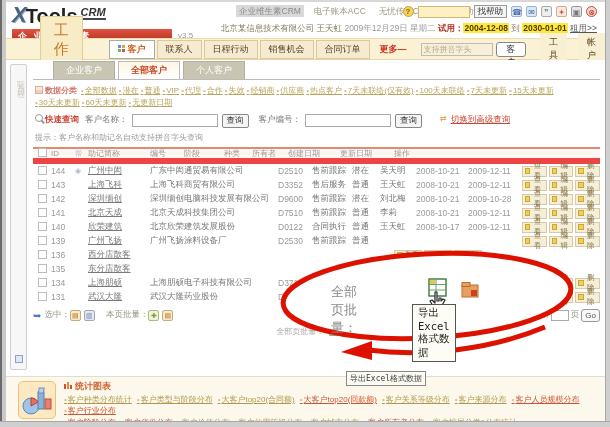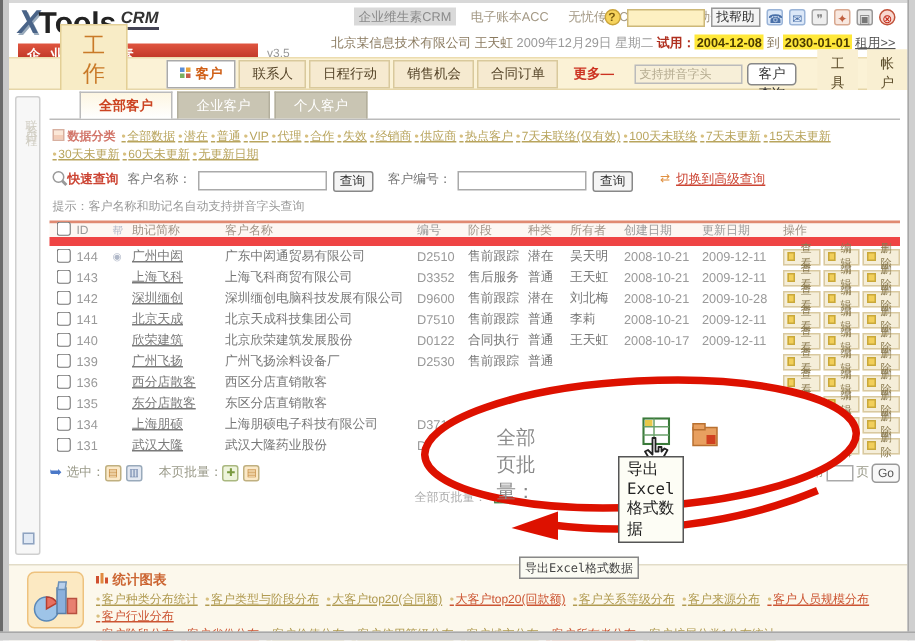--- a/index.html
+++ b/index.html
@@ -42,21 +42,21 @@
   .tab.active { background:#ffffff; border-color:#aaa; color:#d06018; font-weight:bold; }
   .tab.active .grid-ico { display:inline-block; width:7px; height:7px; background:
       linear-gradient(#5b8ed6,#5b8ed6) 0 0/3px 3px no-repeat,
       linear-gradient(#e8a23c,#e8a23c) 4px 0/3px 3px no-repeat,
       linear-gradient(#7ab061,#7ab061) 0 4px/3px 3px no-repeat,
       linear-gradient(#c75b4a,#c75b4a) 4px 4px/3px 3px no-repeat; margin-right:3px; }
   .tab.more { background:none; border:none; color:#cc3322; font-weight:bold; }
   .nav-search { width:72px; height:13px; background:#f7efd8; border:1px solid #bbb; font-size:8px; color:#999; padding:0 2px; margin-left:4px; }
   .nav-search::placeholder { color:#b5ab90; }
   .nav-search-btn { height:15px; background:#fff; border:1px solid #888; border-radius:3px; font-size:9px; color:#333; padding:0 6px; margin-left:3px; }
-  .right-btns { display:flex; margin-left:14px; gap:6px;align-items:flex-end; }
+  .right-btns { display:flex; margin-left:14px; gap:11px;align-items:flex-end; }
   .rbtn { font-size:9px; color:#5a4a28; background:#f9efd2; padding:2px 8px; border:1px solid #f9efd2; }
 
   
   .content { position:absolute; left:6px; top:60px; width:599px; height:316px; background:#ffffff; }
   .side-strip { position:absolute; left:4px; top:4px; width:17px; height:306px; background:#f7f7f7; border:1px solid #cfcfcf; border-radius:2px; }
   .side-label { position:absolute; left:3px; top:8px; writing-mode:vertical-rl; font-size:8px; color:#d0cdc2; letter-spacing:4px; }
   .side-expand { position:absolute; left:4px; bottom:6px; width:8px; height:8px; border:1px solid #8fa3c0; background:#dfe8f4; }
   .main { position:absolute; left:27px; top:2px; width:567px; }
 
   
@@ -212,22 +212,22 @@
 
   <div class="content">
     <div class="side-strip">
       <span class="side-label">联系日程</span>
       <span class="side-expand"></span>
     </div>
 
     <div class="main">
 
       <div class="subtabs">
-        <span class="subtab active">全部客户</span>
-          <span class="subtab">企业客户</span>
+        <span class="subtab">企业客户</span>
+          <span class="subtab active">全部客户</span>
           <span class="subtab">个人客户</span>
       </div>
 
       <div class="filters">
         <span class="ficon"></span><span class="flabel">数据分类</span><a class="flink" href="#">全部数据</a><a class="flink" href="#">潜在</a><a class="flink" href="#">普通</a><a class="flink" href="#">VIP</a><a class="flink" href="#">代理</a><a class="flink" href="#">合作</a><a class="flink" href="#">失效</a><a class="flink" href="#">经销商</a><a class="flink" href="#">供应商</a><a class="flink" href="#">热点客户</a><a class="flink" href="#">7天未联络(仅有效)</a><a class="flink" href="#">100天未联络</a><a class="flink" href="#">7天未更新</a><a class="flink" href="#">15天未更新</a><a class="flink" href="#">30天未更新</a><a class="flink" href="#">60天未更新</a><a class="flink" href="#">无更新日期</a>
       </div>
 
       <div class="qsearch">
         <span class="mag"></span>
         <span class="qs-label">快速查询</span>
@@ -242,21 +242,20 @@
       </div>
       <div class="hint">提示：客户名称和助记名自动支持拼音字头查询</div>
       <div class="red-rule"></div>
 
 
       <div class="thead">
         <span class="c-cb"><input type="checkbox" style=""></span>
         <span class="c-id">ID</span>
         <span class="c-flag">帮</span>
         <span class="c-alias">助记简称</span>
-        <span class="c-name">客户名称</span>
         <span class="c-code">编号</span>
         <span class="c-stage">阶段</span>
         <span class="c-kind">种类</span>
         <span class="c-owner">所有者</span>
         <span class="c-created">创建日期</span>
         <span class="c-updated">更新日期</span>
         <span class="c-ops">操作</span>
       </div>
 
       <div>
@@ -420,21 +419,20 @@
                 <span class="op-ico"></span>
                 <span>删除</span>
               </button>
           </span>
         </div>
           <div class="trow">
           <span class="c-cb"><input type="checkbox" style=""></span>
           <span class="c-id">136</span>
           <span class="c-flag"></span>
           <span class="c-alias"><a href="#">西分店散客</a></span>
-          <span class="c-name">西区分店直销散客</span>
           <span class="c-code"></span>
           <span class="c-stage"></span>
           <span class="c-kind"></span>
           <span class="c-owner"></span>
           <span class="c-created"></span>
           <span class="c-updated"></span>
           <span class="c-ops">
             <button class="op-btn">
                 <span class="op-ico"></span>
                 <span>查看</span>
@@ -447,21 +445,20 @@
                 <span class="op-ico"></span>
                 <span>删除</span>
               </button>
           </span>
         </div>
           <div class="trow">
           <span class="c-cb"><input type="checkbox" style=""></span>
           <span class="c-id">135</span>
           <span class="c-flag"></span>
           <span class="c-alias"><a href="#">东分店散客</a></span>
-          <span class="c-name">东区分店直销散客</span>
           <span class="c-code"></span>
           <span class="c-stage"></span>
           <span class="c-kind"></span>
           <span class="c-owner"></span>
           <span class="c-created"></span>
           <span class="c-updated"></span>
           <span class="c-ops">
             <button class="op-btn">
                 <span class="op-ico"></span>
                 <span>查看</span>

